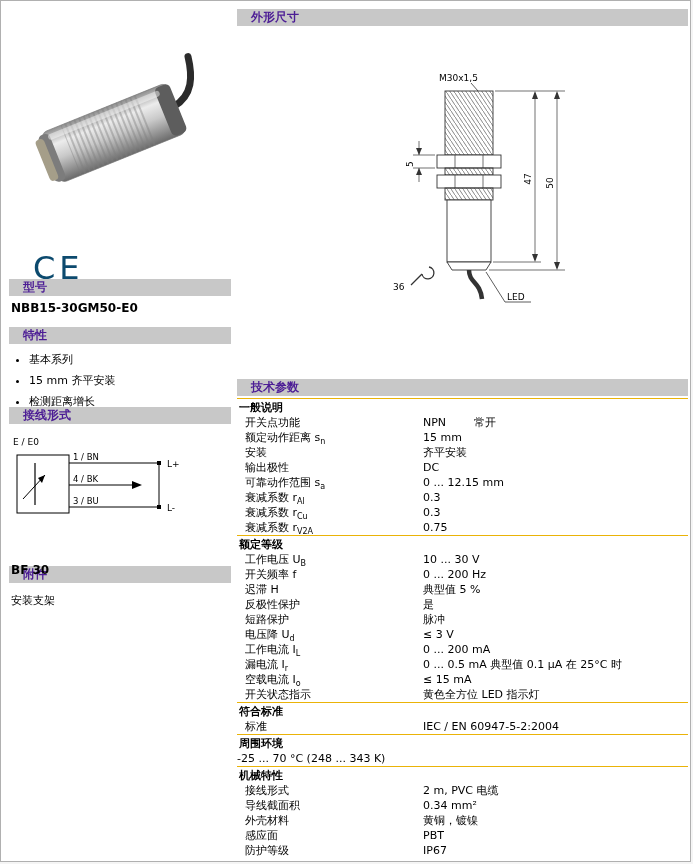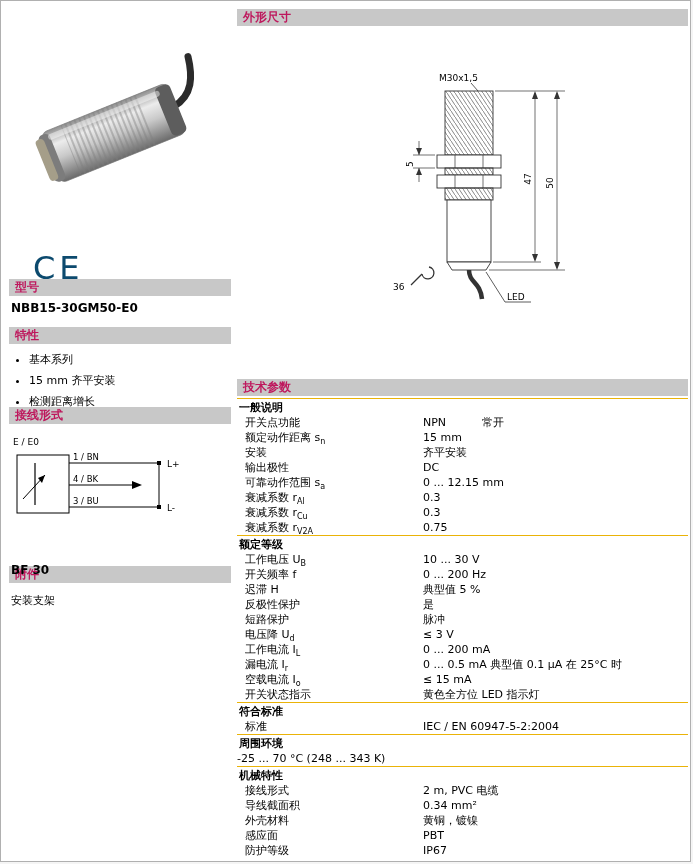--- a/index.html
+++ b/index.html
@@ -8,22 +8,22 @@
     font-family:"DejaVu Sans","Liberation Sans",sans-serif;color:#000;
   }
   .page{position:relative;width:691px;height:862px;background:#fff;
         border:1px solid #b0b0b0;box-sizing:border-box}
 
   
   .leftcol{position:absolute;left:8px;top:8px;width:222px;height:846px}
   .rightcol{position:absolute;left:236px;top:8px;width:451px;height:846px}
 
   
-  .bar{position:absolute;left:0;width:100%;background:#c8c8c8;color:#be185d;
-       font-weight:bold;font-size:12px;line-height:13px;padding:2px 6px;
+  .bar{position:absolute;left:0;width:100%;background:#c8c8c8;color:#4c1d95;
+       font-weight:bold;font-size:12px;line-height:13px;padding:2px 14px;
        height:17px;box-sizing:border-box}
   .bar-model{top:270px}
   .bar-feat{top:318px}
   .bar-conn{top:398px}
   .bar-acc{top:557px}
   .bar-dims{top:0}
   .bar-tech{top:370px}
 
   .photo{position:absolute;left:2px;top:8px}
   .ce{position:absolute;left:24px;top:240px;font-size:32px;letter-spacing:4px;
@@ -42,21 +42,21 @@
 
   .dimsvg{position:absolute;left:146px;top:60px}
 
   
   .tech-table{position:absolute;left:0;top:389px;width:451px;font-size:11px}
   .grp{font-weight:bold;border-top:1px solid #eab308;padding:2px 0 1px 2px;
        line-height:13px}
   .trow{display:flex;line-height:15px}
   .tlab{flex:none;width:178px;padding-left:8px;white-space:nowrap}
   .tval{flex:none;white-space:nowrap}
-  .tval2{margin-left:36px;white-space:nowrap}
+  .tval2{margin-left:28px;white-space:nowrap}
   sub{font-size:8px;line-height:0}
 
   svg text{font-family:"DejaVu Sans","Liberation Sans",sans-serif}
 </style>
 </head>
 <body>
 
 <div class="page">
 
   <div class="leftcol">

